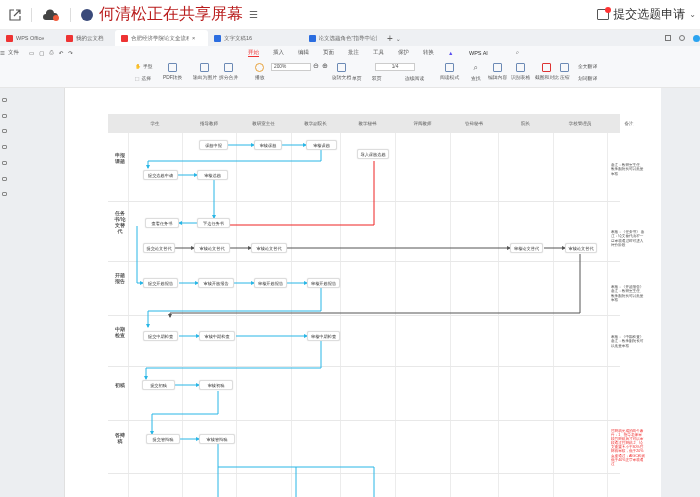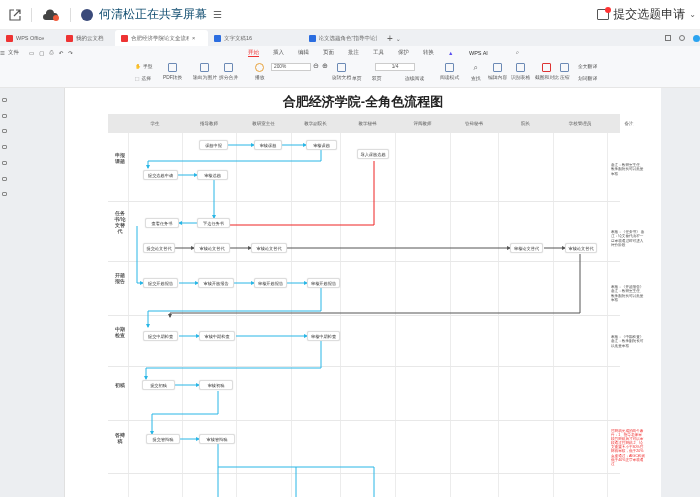--- a/index.html
+++ b/index.html
@@ -39,21 +39,21 @@
   <svg style="margin-left:9px" width="12" height="12" viewBox="0 0 12 12">
       <path d="M5 1H1v10h10V7M7 1h4v4M11 1L5 7" stroke="#555" fill="none" stroke-width="1.2"></path>
     </svg>
   <div class="sep"></div>
   <svg width="18" height="12" viewBox="0 0 18 12">
       <path d="M4 11a3 3 0 010-6 4 4 0 018-1 3 3 0 011 7z" fill="#444"></path>
       <circle cx="14" cy="9" r="3" fill="#f05a3a"></circle>
     </svg>
   <div class="sep"></div>
   <span style="width:12px;height:12px;border-radius:50%;background:#3a4a7a;display:inline-block;margin-right:6px"></span>
-  <span style="font-size:12px;color:#0c4a6e">何清松正在共享屏幕</span>
+  <span style="font-size:16px;color:#b91c1c">何清松正在共享屏幕</span>
   <span style="margin-left:6px;font-size:10px;color:#666">☰</span>
   <div style="flex:1"></div>
   <span style="position:relative;width:12px;height:11px;border:1.3px solid #555;border-radius:1px;margin-right:4px">
       <span style="position:absolute;right:-3px;top:-3px;width:6px;height:6px;border-radius:50%;background:#f33"></span>
     </span>
   <span style="font-size:12px;color:#333">提交选题申请</span>
   <span style="font-size:8px;margin:0 4px;color:#666">⌄</span>
 </div>
 
 <div class="tabs">
@@ -187,21 +187,20 @@
   <span class="lpi" style="top:41px"></span>
   <span class="lpi" style="top:57px"></span>
   <span class="lpi" style="top:73px"></span>
   <span class="lpi" style="top:89px"></span>
   <span class="lpi" style="top:104px"></span>
 </div>
 <div class="leftpanel2"></div>
 <div class="rightscroll"></div>
 
 <div class="page">
-  <div class="title">合肥经济学院-全角色流程图</div>
   <div class="grid" style="height:383px">
     <div class="hdr"></div>
 
     <div class="col" style="left:20px;width:54px">学生</div>
     <div class="col" style="left:74px;width:54px">指导教师</div>
     <div class="col" style="left:128px;width:55px">教研室主任</div>
     <div class="col" style="left:183px;width:49px">教学副院长</div>
     <div class="col" style="left:232px;width:55px">教学秘书</div>
     <div class="col" style="left:287px;width:55px">评阅教师</div>
     <div class="col" style="left:342px;width:48px">答辩秘书</div>

